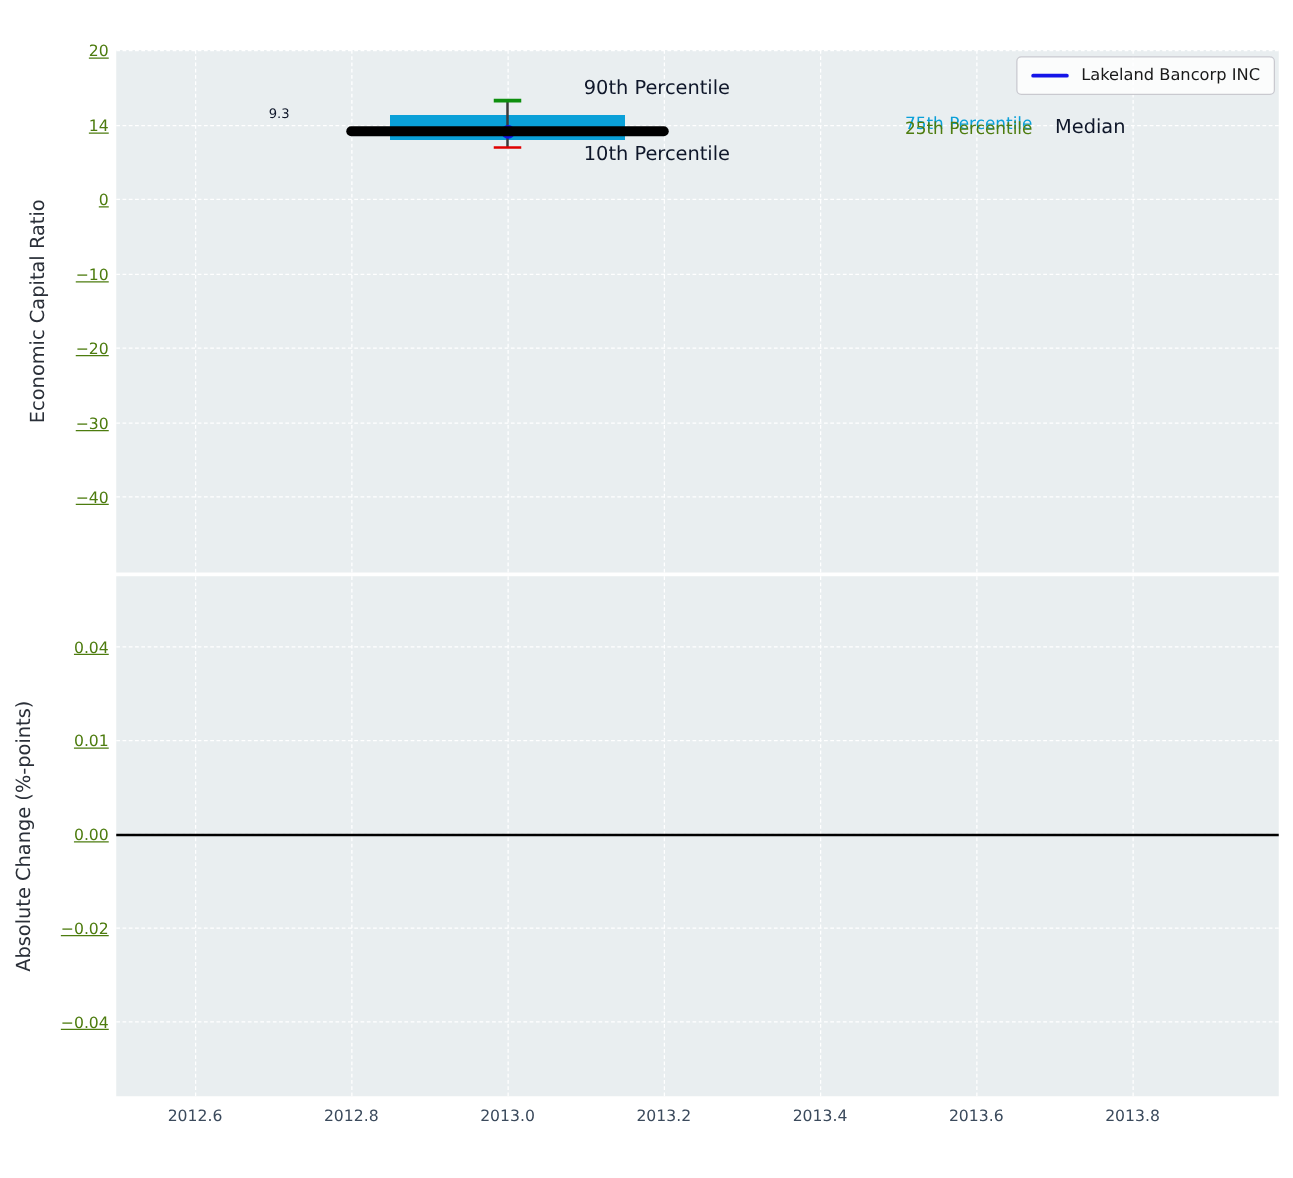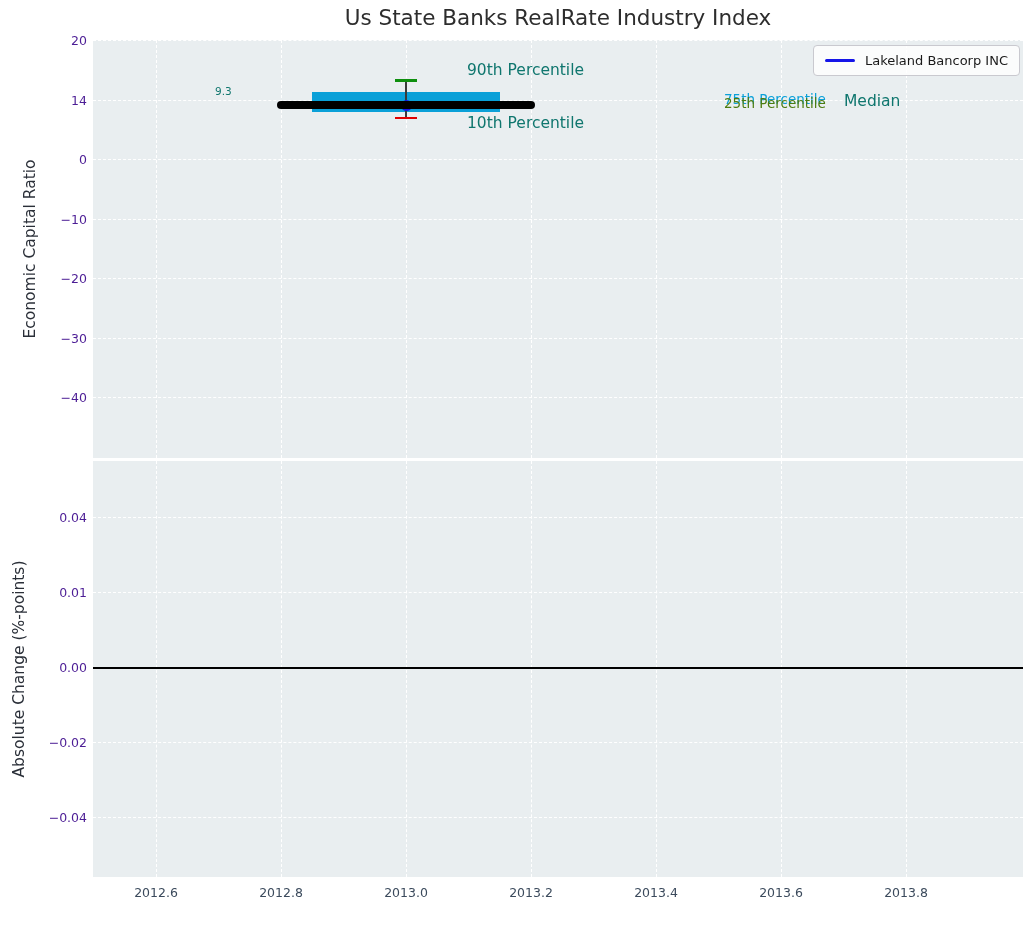--- a/index.html
+++ b/index.html
@@ -6,29 +6,29 @@
   .fig{position:relative;width:1034px;height:942px;background:#ffffff;
        font-family:"DejaVu Sans","Liberation Sans",sans-serif;overflow:hidden;}
   .title{position:absolute;left:93px;top:5px;width:930px;text-align:center;
          font-size:21.5px;color:#2d2d2d;white-space:nowrap;}
   .axes{position:absolute;left:93px;width:930px;}
   .axes-top{top:40px;height:418px;}
   .axes-bottom{top:461px;height:416px;}
   .hgrid{position:absolute;left:0;width:100%;height:0;border-top:1.5px dashed #ffffff;z-index:1;}
   .vgrid{position:absolute;top:0;height:100%;width:0;border-left:1.5px dashed #ffffff;z-index:1;}
   .ytick{position:absolute;left:0;width:87px;text-align:right;font-size:12.5px;
-         line-height:18px;color:#4c1d95;}
+         line-height:18px;color:#4d7c0f;text-decoration:underline;}
   .xtick{position:absolute;width:90px;text-align:center;font-size:12.5px;
          line-height:18px;color:#3b4a5c;top:884px;}
   .axlabel{position:absolute;width:0;height:0;}
   .axlabel span{position:absolute;transform:translate(-50%,-50%) rotate(-90deg);
          white-space:nowrap;font-size:15.5px;color:#2a2f38;}
   .xlabel{position:absolute;left:93px;top:908px;width:930px;text-align:center;
           font-size:15.5px;color:#2a2f38;}
-  .anno{position:absolute;color:#0f766e;font-size:15.5px;line-height:19px;
+  .anno{position:absolute;color:#0f172a;font-size:15.5px;line-height:19px;
         white-space:nowrap;z-index:6;}
   .anno-small{font-size:10.5px;line-height:13px;}
   .anno-cyan{font-size:13.5px;line-height:17px;}
   #iqrBox{position:absolute;left:219px;top:52px;width:187.5px;height:19.7px;z-index:2;}
   #whisker{position:absolute;left:312.2px;top:40.3px;width:1.6px;height:37.5px;
            background:#3a3a3a;z-index:3;}
   .cap{position:absolute;left:302px;width:22px;height:2.6px;z-index:4;}
   #capTop{top:39px;}
   #capBot{top:76.5px;}
   #dot{position:absolute;left:307.5px;top:59.8px;width:11px;height:11px;
@@ -40,21 +40,20 @@
           padding:7px 11px;z-index:7;}
   #legendLine{width:30px;height:3.5px;border-radius:2px;margin-right:10px;}
   #legendLabel{font-size:13px;color:#1a1a1a;white-space:nowrap;}
   #zeroLine{position:absolute;left:0;top:206px;width:100%;height:1.8px;z-index:5;}
 </style>
 </head>
 <body>
 
 <div class="fig">
 
-  <div class="title">Us State Banks RealRate Industry Index</div>
 
   <div class="axes axes-top" id="axTop" style="background: rgb(233, 238, 240);">
     <div id="iqrBox" style="background: rgb(10, 160, 216);"></div>
     <div id="whisker"></div>
     <div id="capTop" class="cap" style="background: rgb(14, 143, 14);"></div>
     <div id="capBot" class="cap" style="background: rgb(224, 0, 0);"></div>
     <div id="dot" style="background: rgb(21, 21, 232);"></div>
     <div id="medianLine" style="background: rgb(0, 0, 0);"></div>
 
     <div class="anno anno-small" style="left:122px;top:45px;">9.3</div>

